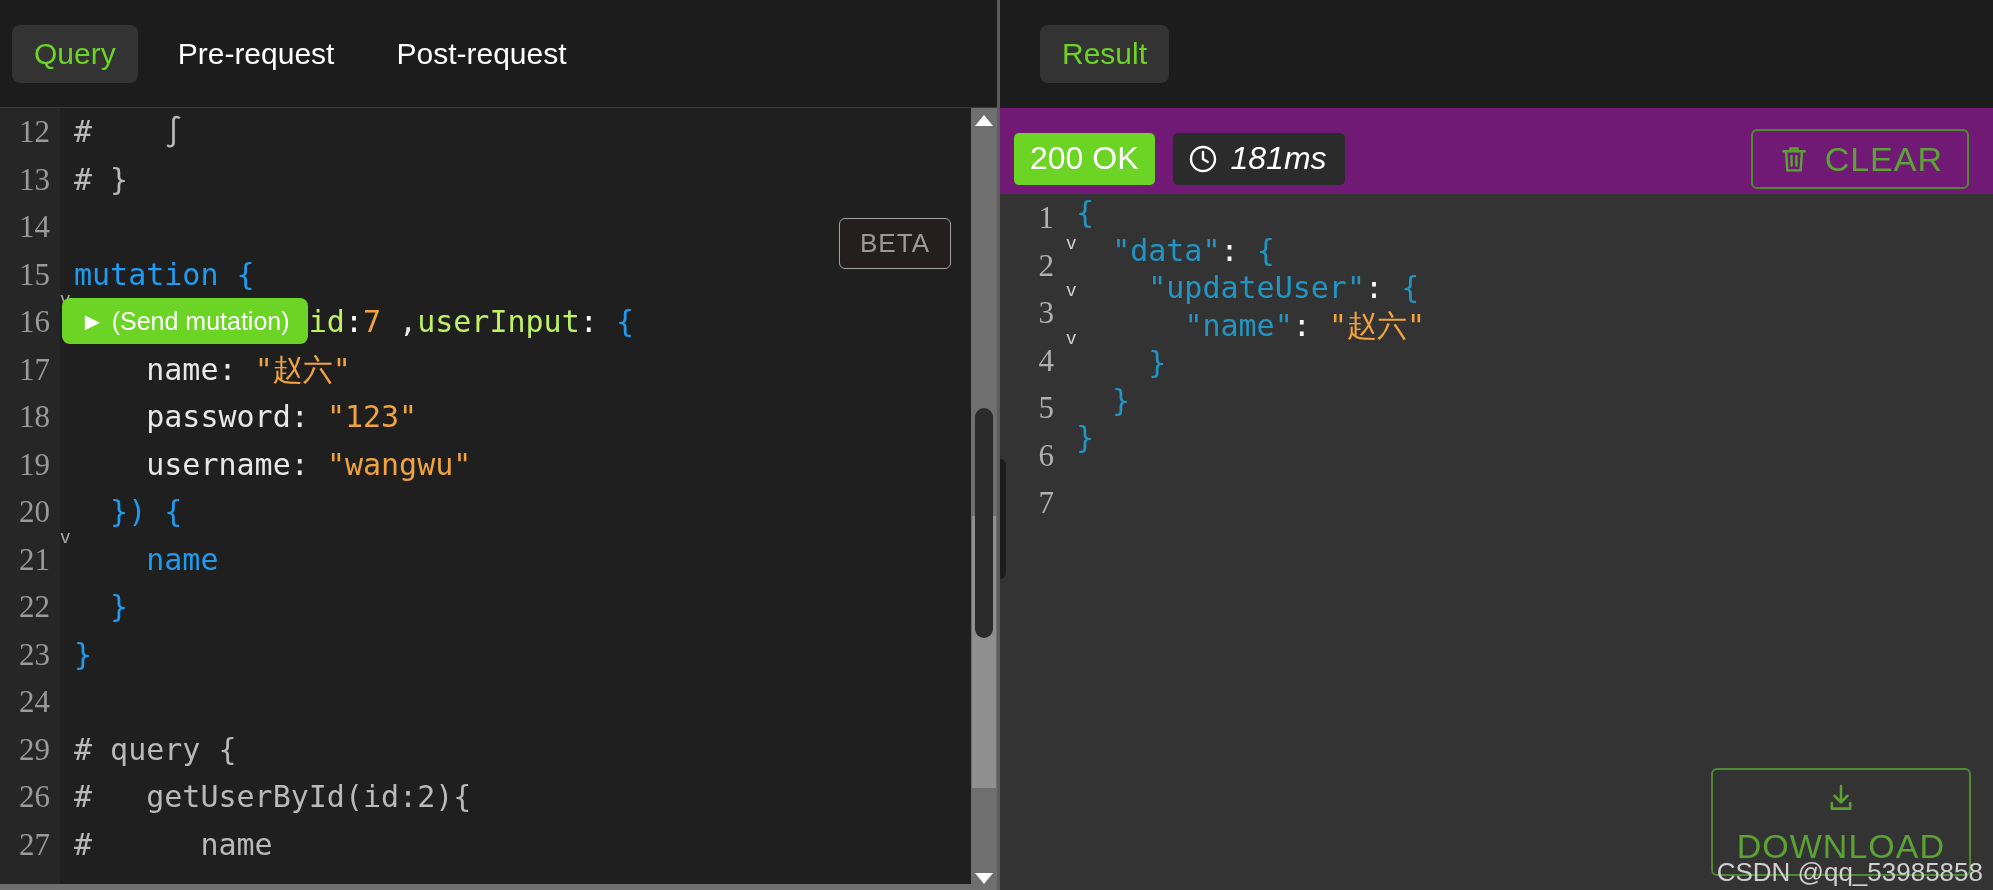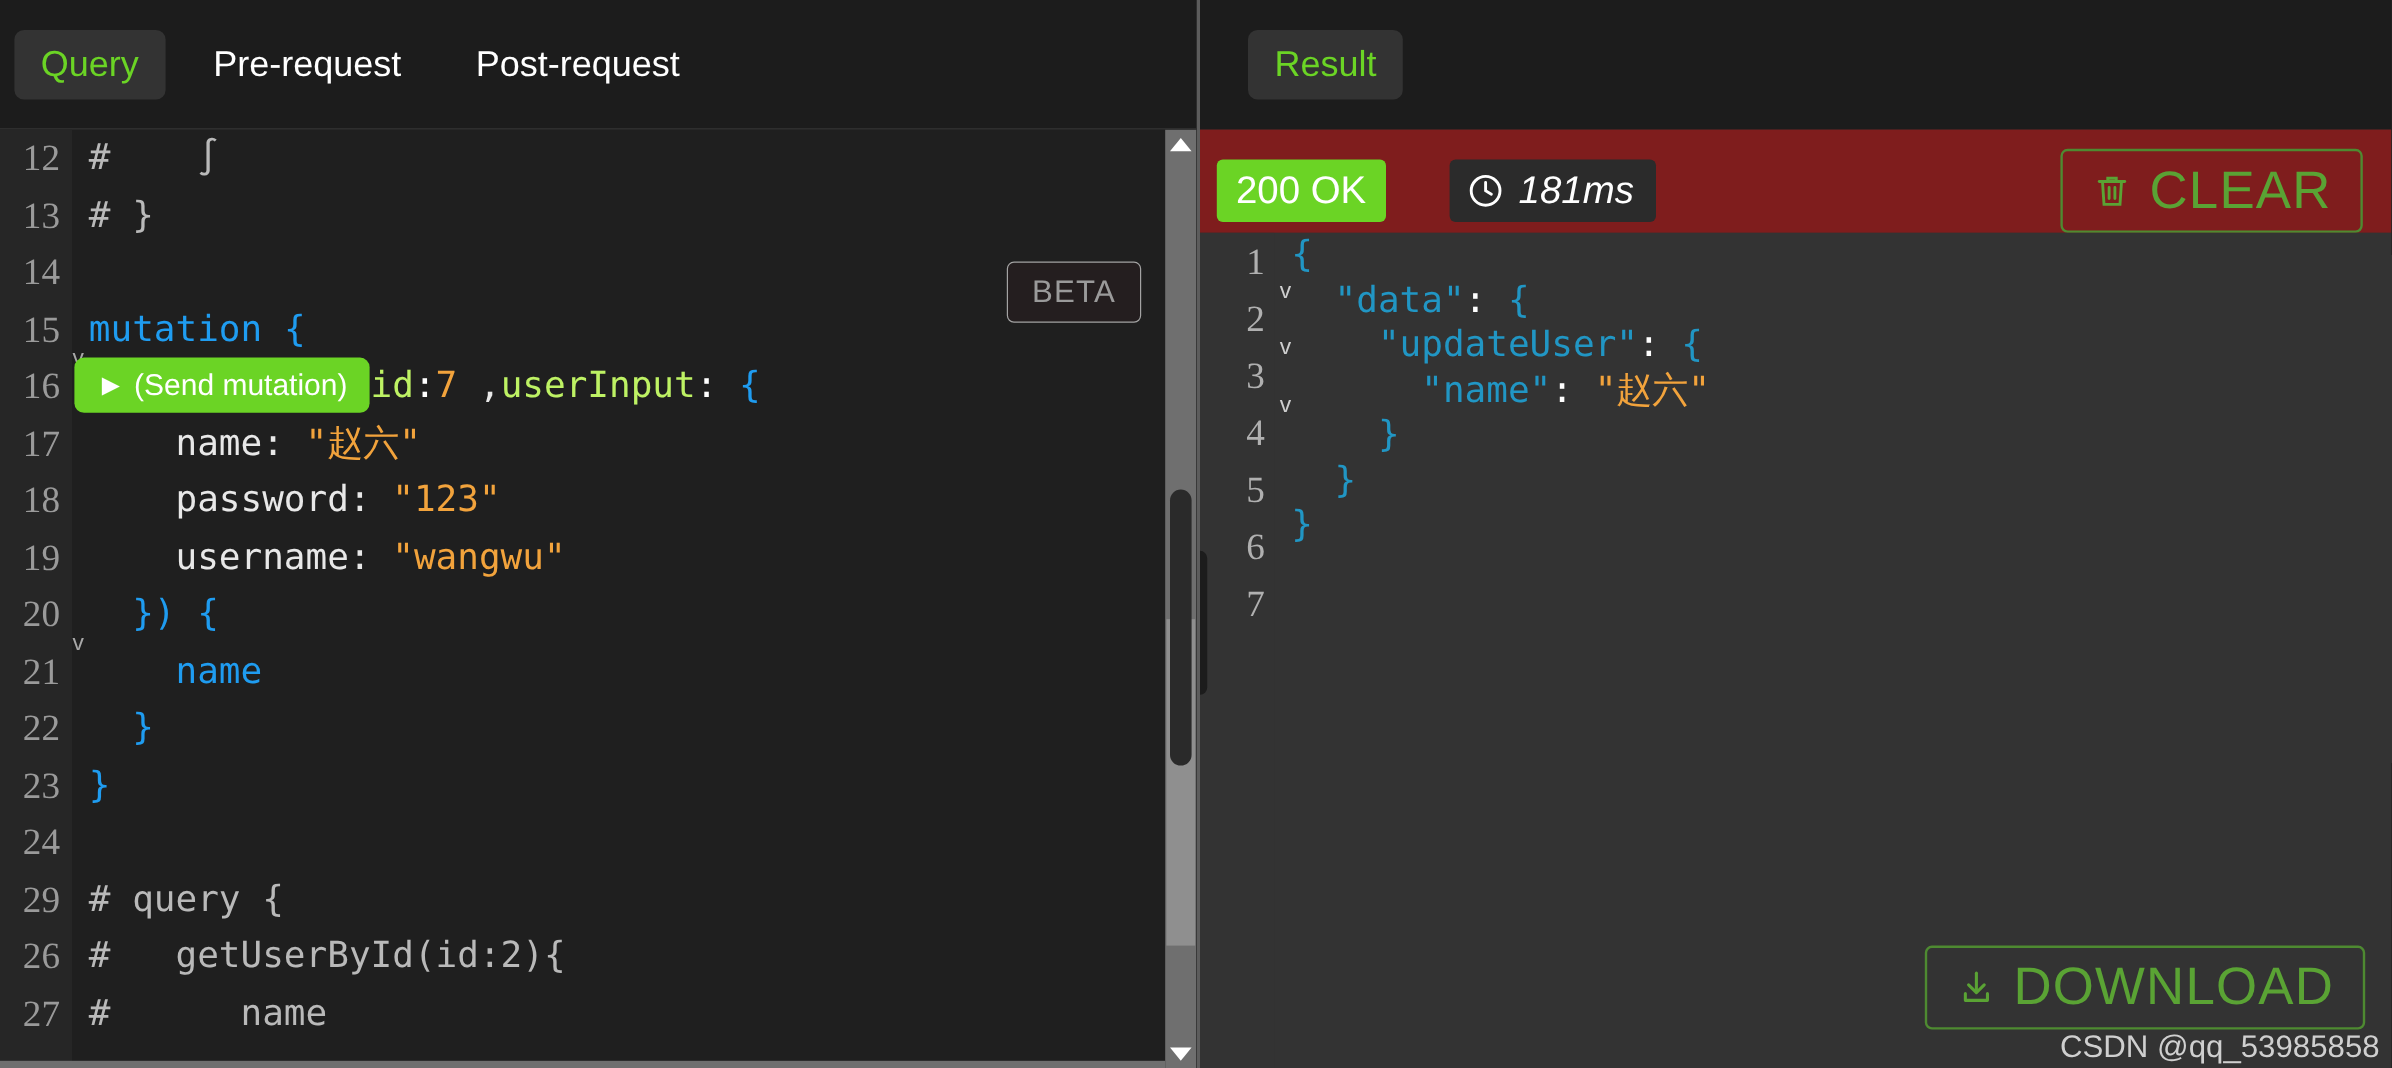--- a/index.html
+++ b/index.html
@@ -243,22 +243,21 @@
     padding-left: 40px;
     border-bottom: none;
   }
 
   .result-toolbar {
     flex: 0 0 86px;
     height: 86px;
     display: flex;
     align-items: center;
     padding: 16px 24px 0 14px;
-    background: #7f1d1d;
-    gap: 35px;
+    background: #701a75;
   }
 
   .status-badge {
     background: #6bd425;
     color: #ffffff;
     font-size: 32px;
     padding: 8px 16px;
     border-radius: 5px;
     line-height: 1.1;
     white-space: nowrap;
@@ -277,21 +276,21 @@
     line-height: 1.1;
     white-space: nowrap;
     font-style: italic;
   }
 
   .outline-btn {
     border: 2px solid #4e8a31;
     color: #5aa334;
     background: transparent;
     border-radius: 6px;
-    font-size: 44px;
+    font-size: 34px;
     padding: 11px 24px;
     display: flex;
     align-items: center;
     gap: 14px;
     line-height: 1;
     cursor: pointer;
     letter-spacing: 1px;
     white-space: nowrap;
   }
 
@@ -330,22 +329,23 @@
     height: 120px;
     background: #1c1c1c;
     border-radius: 6px;
     z-index: 12;
     cursor: pointer;
   }
 
   #download-button {
     position: absolute;
     right: 22px;
-    bottom: 32px;
+    bottom: 14px;
     z-index: 30;
+    flex-direction: column;
   }
 
   .icon-svg { display: block; }
 
   
   #watermark {
     position: absolute;
     right: 10px;
     bottom: 2px;
     font-size: 26px;

